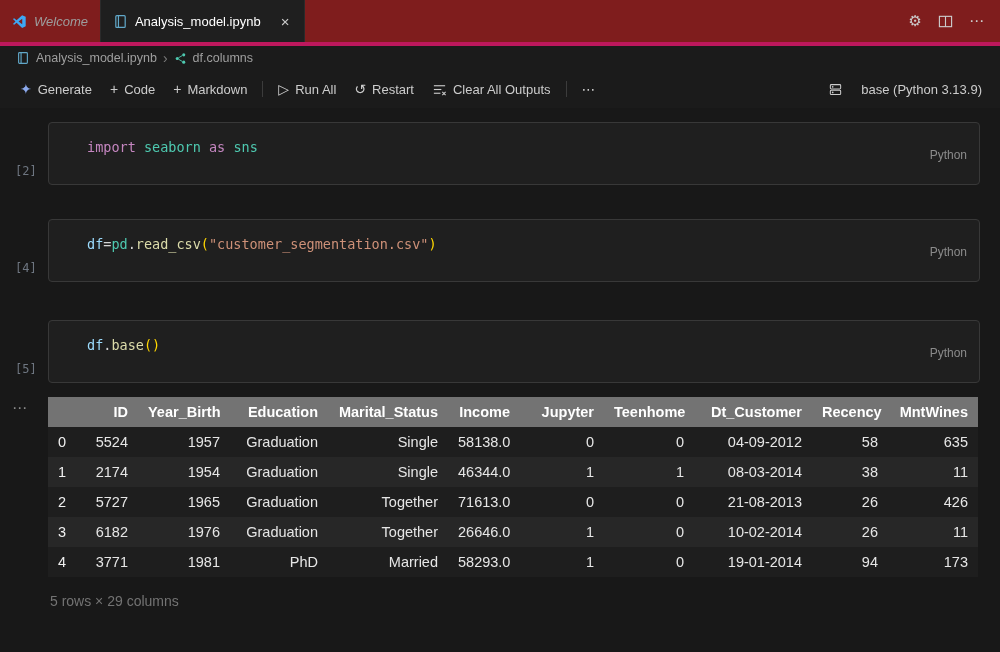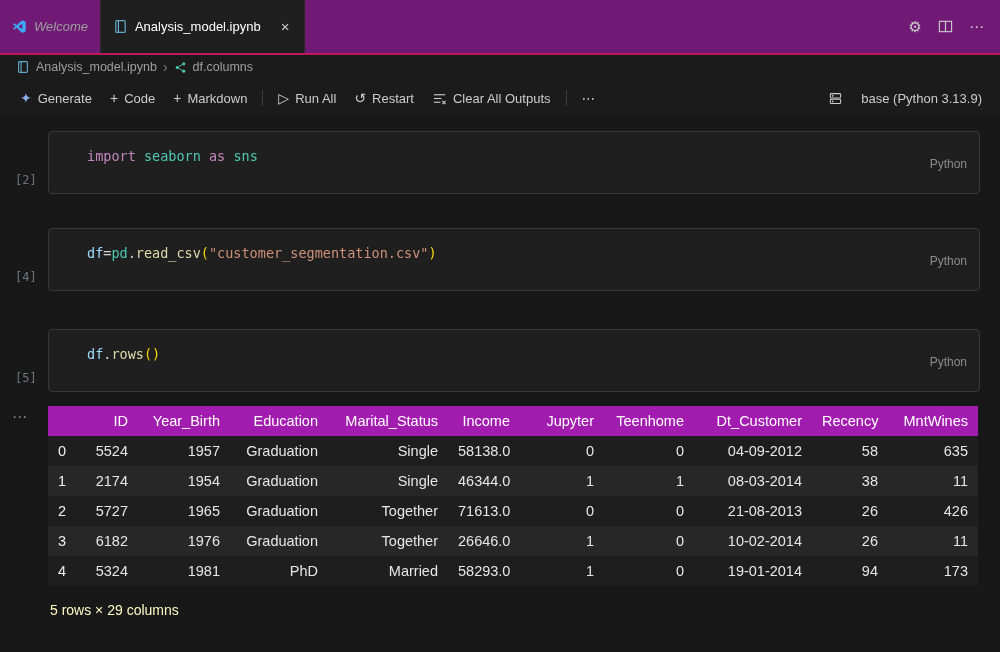--- a/index.html
+++ b/index.html
@@ -6,21 +6,21 @@
   html,body { width:1000px; height:652px; overflow:hidden; }
   body {
     background:#181818;
     color:#cccccc;
     font-family:"Liberation Sans","DejaVu Sans",sans-serif;
     font-size:13px;
     position:relative;
   }
 
   
-  .tabbar { height:55px; display:flex; align-items:stretch; background:#701a75; border-bottom:2px solid #be185d; }
+  .tabbar { height:46px; display:flex; align-items:stretch; background:#7f1d1d; border-bottom:4px solid #be185d; }
   .tab { display:flex; align-items:center; gap:7px; padding:0 12px; border-right:1px solid #2b2b2b; cursor:pointer; color:#9d9d9d; font-size:13px; }
   .tab .tab-label-preview { font-style:italic; }
   .tab.active { background:#1f1f1f; color:#ffffff; }
   .tab .close { margin-left:10px; font-size:15px; color:#cccccc; line-height:1; padding:1px 3px; border-radius:3px; }
   .tabbar-actions { margin-left:auto; display:flex; align-items:center; gap:16px; padding-right:16px; color:#cccccc; }
   .tb-action { font-size:15px; cursor:pointer; display:flex; align-items:center; }
 
   
   .breadcrumbs { height:24px; display:flex; align-items:center; gap:6px; padding-left:16px; color:#9f9f9f; font-size:12.5px; background:#1b1b1b; }
   .breadcrumbs .crumb { display:flex; align-items:center; gap:5px; cursor:pointer; }
@@ -51,36 +51,36 @@
   .tk-op  { color:#D4D4D4; }
   .tk-br  { color:#FFD700; }
   .exec-count { position:absolute; left:-34px; bottom:6px; color:#6e7681; font-size:12px; font-family:"DejaVu Sans Mono",monospace; }
   .lang-label { position:absolute; right:12px; bottom:22px; color:#8b8b8b; font-size:12px; cursor:pointer; }
 
   
   .output { position:relative; }
   .output-more { position:absolute; left:-36px; top:2px; color:#8b8b8b; font-size:15px; cursor:pointer; }
   table.df { border-collapse:collapse; table-layout:fixed; width:930px; font-size:14.5px; color:#e6e6e6; }
   .df th, .df td { padding:5px 10px; text-align:right; height:30px; overflow:hidden; white-space:nowrap; }
-  .df thead th { background:#a21caf; color:#ffffff; font-weight:normal; }
+  .df thead th { background:#737373; color:#ffffff; font-weight:bold; }
   .df tbody th { text-align:left; font-weight:normal; color:#f0f0f0; }
   .df tbody tr:nth-child(odd)  { background:#1e1e1e; }
   .df tbody tr:nth-child(even) { background:#272727; }
   .df th:nth-child(1){ width:28px; text-align:left; }
   .df th:nth-child(2){ width:62px; }
   .df th:nth-child(3){ width:92px; }
   .df th:nth-child(4){ width:98px; }
   .df th:nth-child(5){ width:120px; }
   .df th:nth-child(6){ width:72px; }
   .df th:nth-child(7){ width:84px; }
   .df th:nth-child(8){ width:90px; }
   .df th:nth-child(9){ width:118px; }
   .df th:nth-child(10){ width:76px; }
   .df th:nth-child(11){ width:90px; }
-  .df-summary { margin:16px 0 4px 2px; color:#fef9c3; font-size:14px; }
+  .df-summary { margin:16px 0 4px 2px; color:#737373; font-size:14px; }
 
   svg.ic { display:block; }
 </style>
 </head>
 <body>
 
 <div class="tabbar">
   <div class="tab">
     <span class="ticon">
       <svg class="ic" width="15" height="15" viewBox="0 0 16 16">
@@ -195,21 +195,21 @@
     <span class="exec-count">[4]</span>
     <div class="code">
         <div class="code-line"><span class="tk-var">df</span><span class="tk-op">=</span><span class="tk-mod">pd</span><span class="tk-op">.</span><span class="tk-fn">read_csv</span><span class="tk-br">(</span><span class="tk-str">"customer_segmentation.csv"</span><span class="tk-br">)</span></div>
       </div>
     <span class="lang-label">Python</span>
   </div>
 
   <div class="cell cell-3">
     <span class="exec-count">[5]</span>
     <div class="code">
-        <div class="code-line"><span class="tk-var">df</span><span class="tk-op">.</span><span class="tk-fn">rows</span><span class="tk-br">()</span></div>
+        <div class="code-line"><span class="tk-var">df</span><span class="tk-op">.</span><span class="tk-fn">base</span><span class="tk-br">()</span></div>
       </div>
     <span class="lang-label">Python</span>
   </div>
 
   <div class="output">
     <span class="output-more">⋯</span>
     <table class="df">
       <thead>
           <tr>
             <th></th>
@@ -273,21 +273,21 @@
             <td>Together</td>
             <td>26646.0</td>
             <td>1</td>
             <td>0</td>
             <td>10-02-2014</td>
             <td>26</td>
             <td>11</td>
           </tr>
           <tr>
             <th>4</th>
-            <td>5324</td>
+            <td>3771</td>
             <td>1981</td>
             <td>PhD</td>
             <td>Married</td>
             <td>58293.0</td>
             <td>1</td>
             <td>0</td>
             <td>19-01-2014</td>
             <td>94</td>
             <td>173</td>
           </tr>

